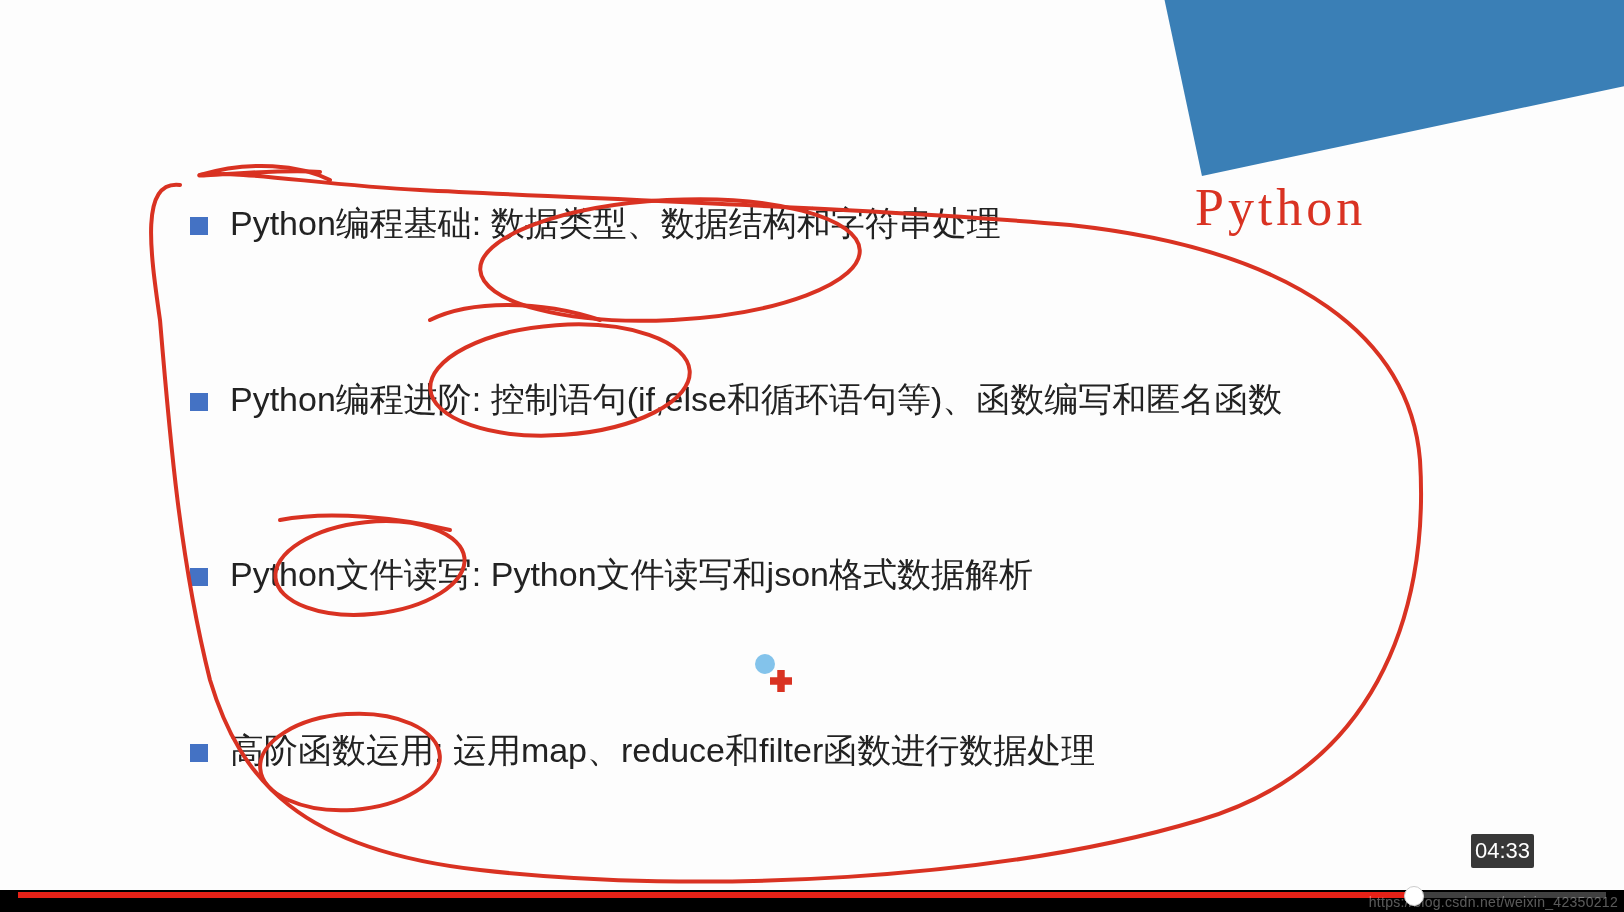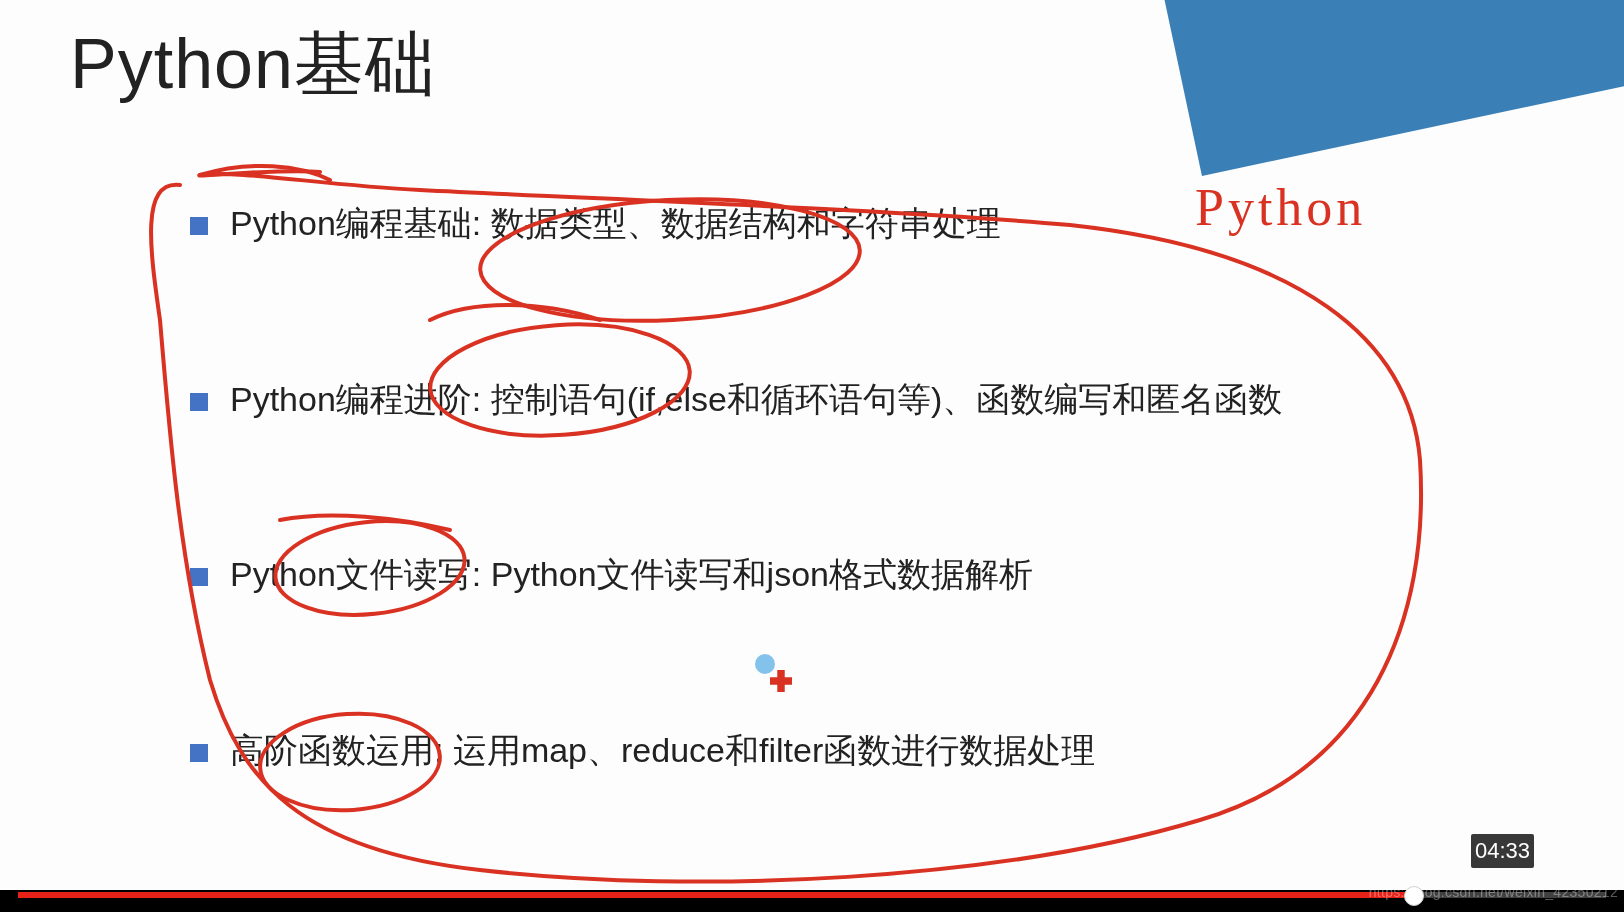--- a/index.html
+++ b/index.html
@@ -133,37 +133,36 @@
     right: 90px;
     background: rgba(0,0,0,0.78);
     color: #fff;
     font-size: 22px;
     padding: 4px 4px;
     border-radius: 2px;
     font-family: Arial, sans-serif;
   }
   .watermark {
     position: absolute;
-    bottom: 12px;
+    bottom: 2px;
     right: 6px;
     color: rgba(255,255,255,0.35);
     font-size: 14px;
     font-family: Arial, sans-serif;
     letter-spacing: 0.3px;
     margin-left: 27px;
   }
 </style>
 </head>
 <body>
 
 <div class="slide">
   <div class="corner-banner-dark"></div>
   <div class="corner-banner"></div>
 
-  <div class="title">Python基础</div>
 
   <div class="bullets">
     <div class="bullet">
       <span class="bullet-marker"></span>
       <span>Python编程基础:  数据类型、数据结构和字符串处理</span>
     </div>
     <div class="bullet">
       <span class="bullet-marker"></span>
       <span>Python编程进阶:  控制语句(if,else和循环语句等)、函数编写和匿名函数</span>
     </div>

